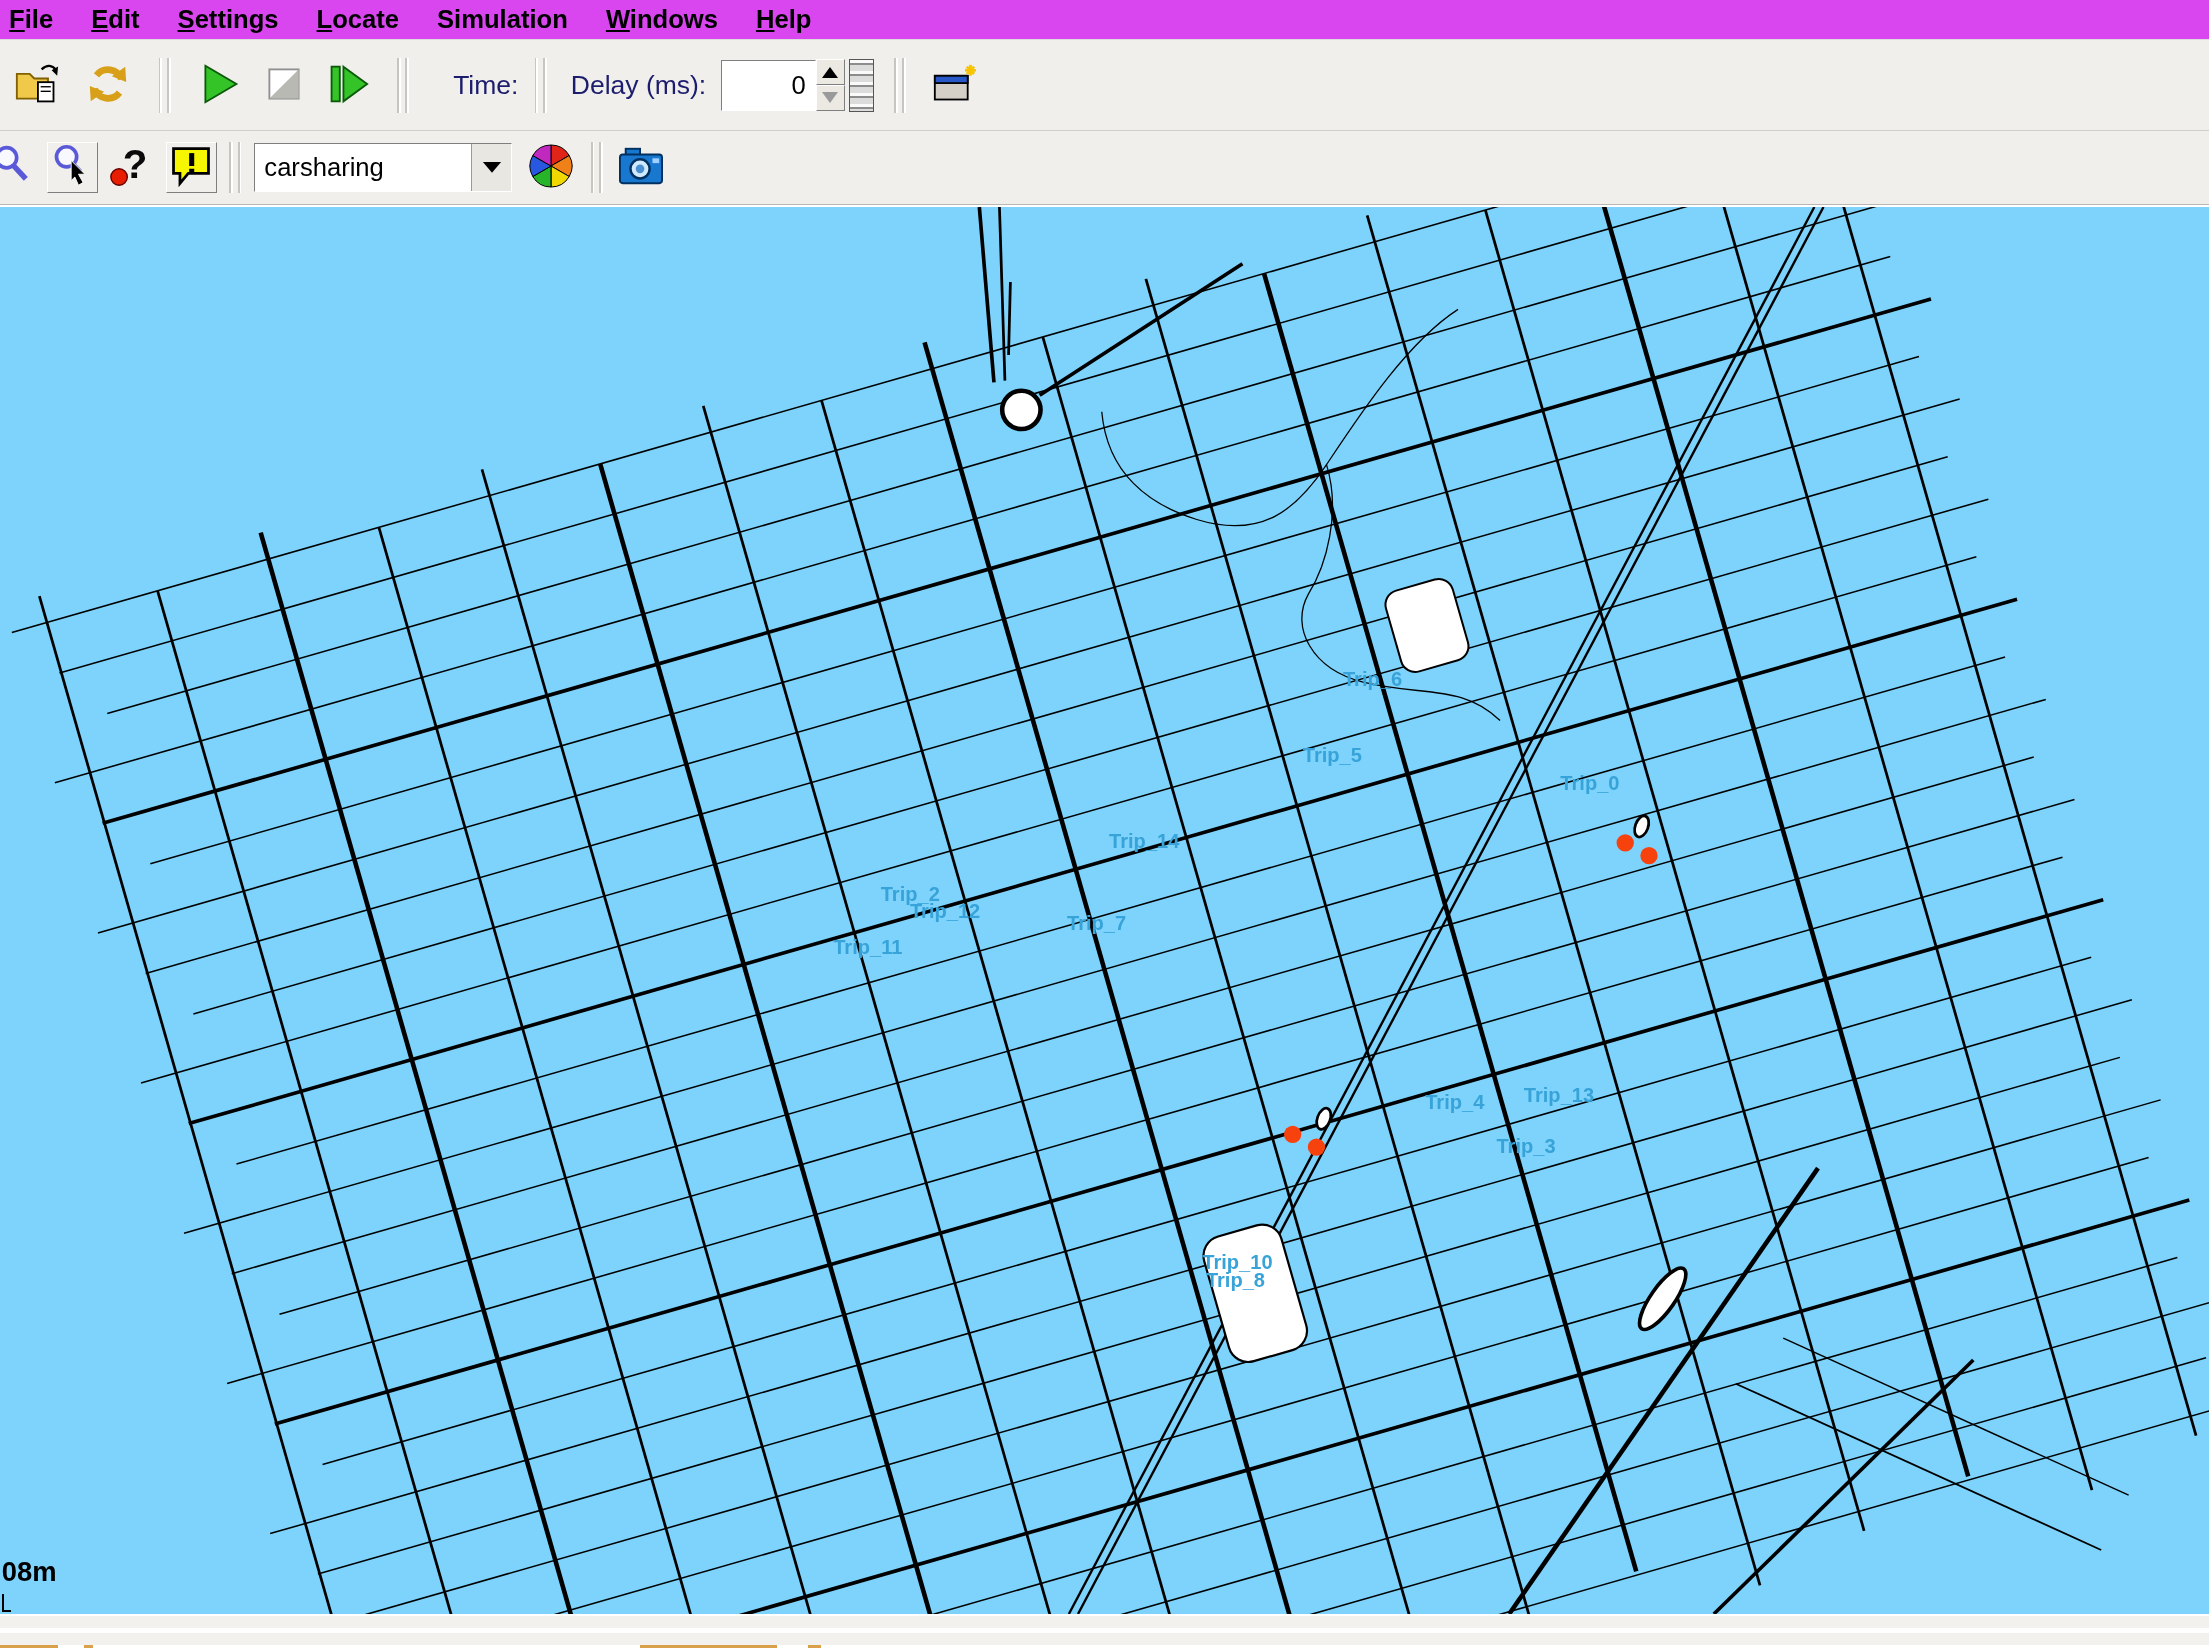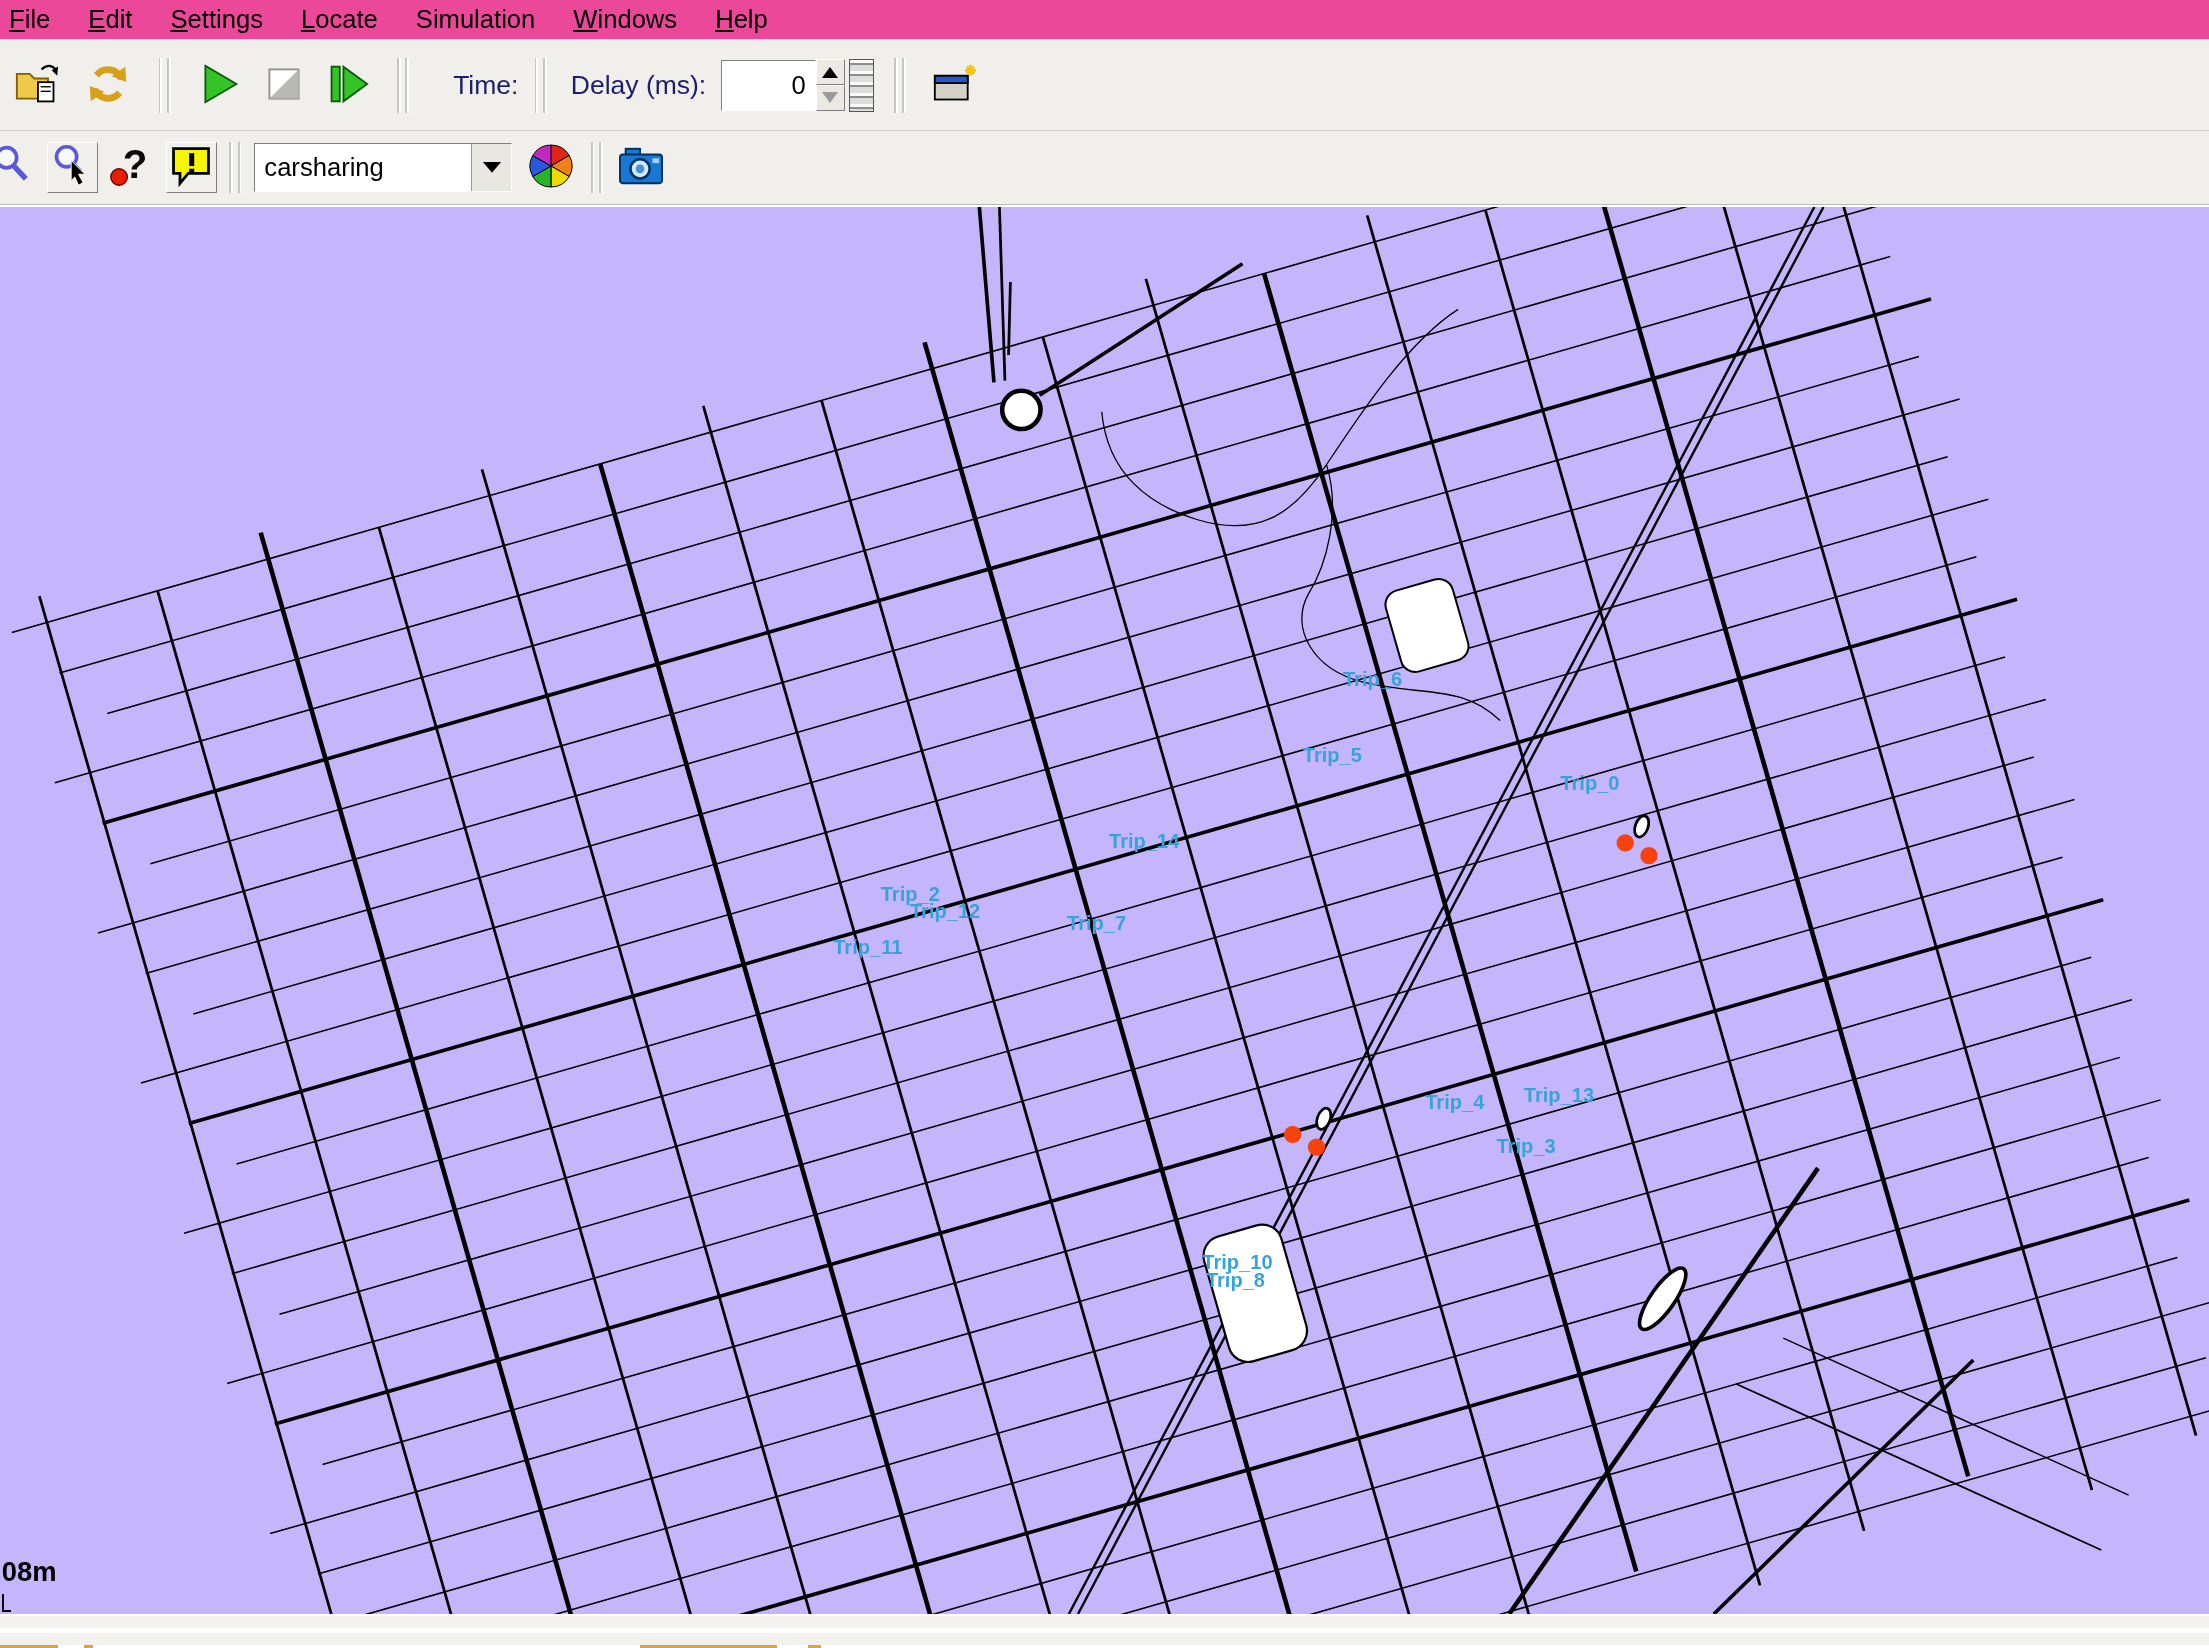--- a/index.html
+++ b/index.html
@@ -1,21 +1,21 @@
 <!DOCTYPE html>
 <html style="font-size:14.6px"><head>
 <meta charset="utf-8">
 <style>
   * { box-sizing: border-box; margin: 0; padding: 0; }
   html,body { width:2209px; height:1648px; overflow:hidden; background:#fff;
               font-family:"Liberation Sans", sans-serif; }
 
   
-  .menubar { height:40px; background:#ec4899; display:flex; align-items:center;
-             padding-left:9.1px; gap:38px; border-bottom:0.9px solid #dcdcdc; }
+  .menubar { height:40px; background:#d946ef; display:flex; align-items:center;
+             padding-left:9.1px; gap:38px; border-bottom:0.9px solid #dcdcdc;font-weight:bold; }
   .menu-item { font-size:25.6px; color:#000; cursor:default; }
   .menu-item u { text-decoration:underline; }
 
   
   .toolbar { background:#f0efec; display:flex; align-items:center;
              border-bottom:0.9px solid #cfcec8; }
   .tb1 { height:91px; padding-left:11px; }
   .tb2 { height:74px; padding-left:0; border-bottom:1.8px solid #b8b7b2; }
   .btn { width:51px; height:51px; display:flex; align-items:center; justify-content:center;
          background:transparent; border:1.8px solid transparent; }
@@ -44,21 +44,21 @@
           background:repeating-linear-gradient(180deg,#fafafa 0 2.7px,#8c8c8c 2.7px 5.5px,#dcdcdc 5.5px 11px); }
 
   .combo { display:flex; height:49px; width:258px; border:1.8px solid;
            border-color:#7f7f7f #ffffff #ffffff #7f7f7f; background:#fff; align-items:center;gap:43px; }
   .combo-text { flex:1; padding-left:9.1px; font-size:25.6px; color:#000; }
   .combo-btn { width:40px; height:100%; background:#e9e7e1; border-left:1.8px solid #9a9a94;
                display:flex; align-items:center; justify-content:center; }
 
   
   .map-canvas { position:absolute; left:0; top:207px; width:2209px; height:1407px;
-                background:#c4b5fd; overflow:hidden; }
+                background:#7dd3fc; overflow:hidden; }
   .trip-label { font:700 22px "Liberation Sans", sans-serif; }
   .scale-label { position:absolute; left:1.8px; top:1349px; font:700 27.4px "Liberation Sans", sans-serif; color:#000; }
   .scale-tick { position:absolute; left:1.8px; top:1387px; width:9.1px; height:18.3px;
                 border-left:2.7px solid #000; border-bottom:2.7px solid #000; }
 
   
   .footer { position:absolute; left:0; top:1614px; width:2209px; height:35px; background:#fff; }
   .band { height:12px; background:#f2f1ee; }
   .b1 { margin-top:1.8px; } .b2 { margin-top:5.5px; }
   .dash { position:absolute; bottom:0; height:3.7px; background:#d9a14a; }

